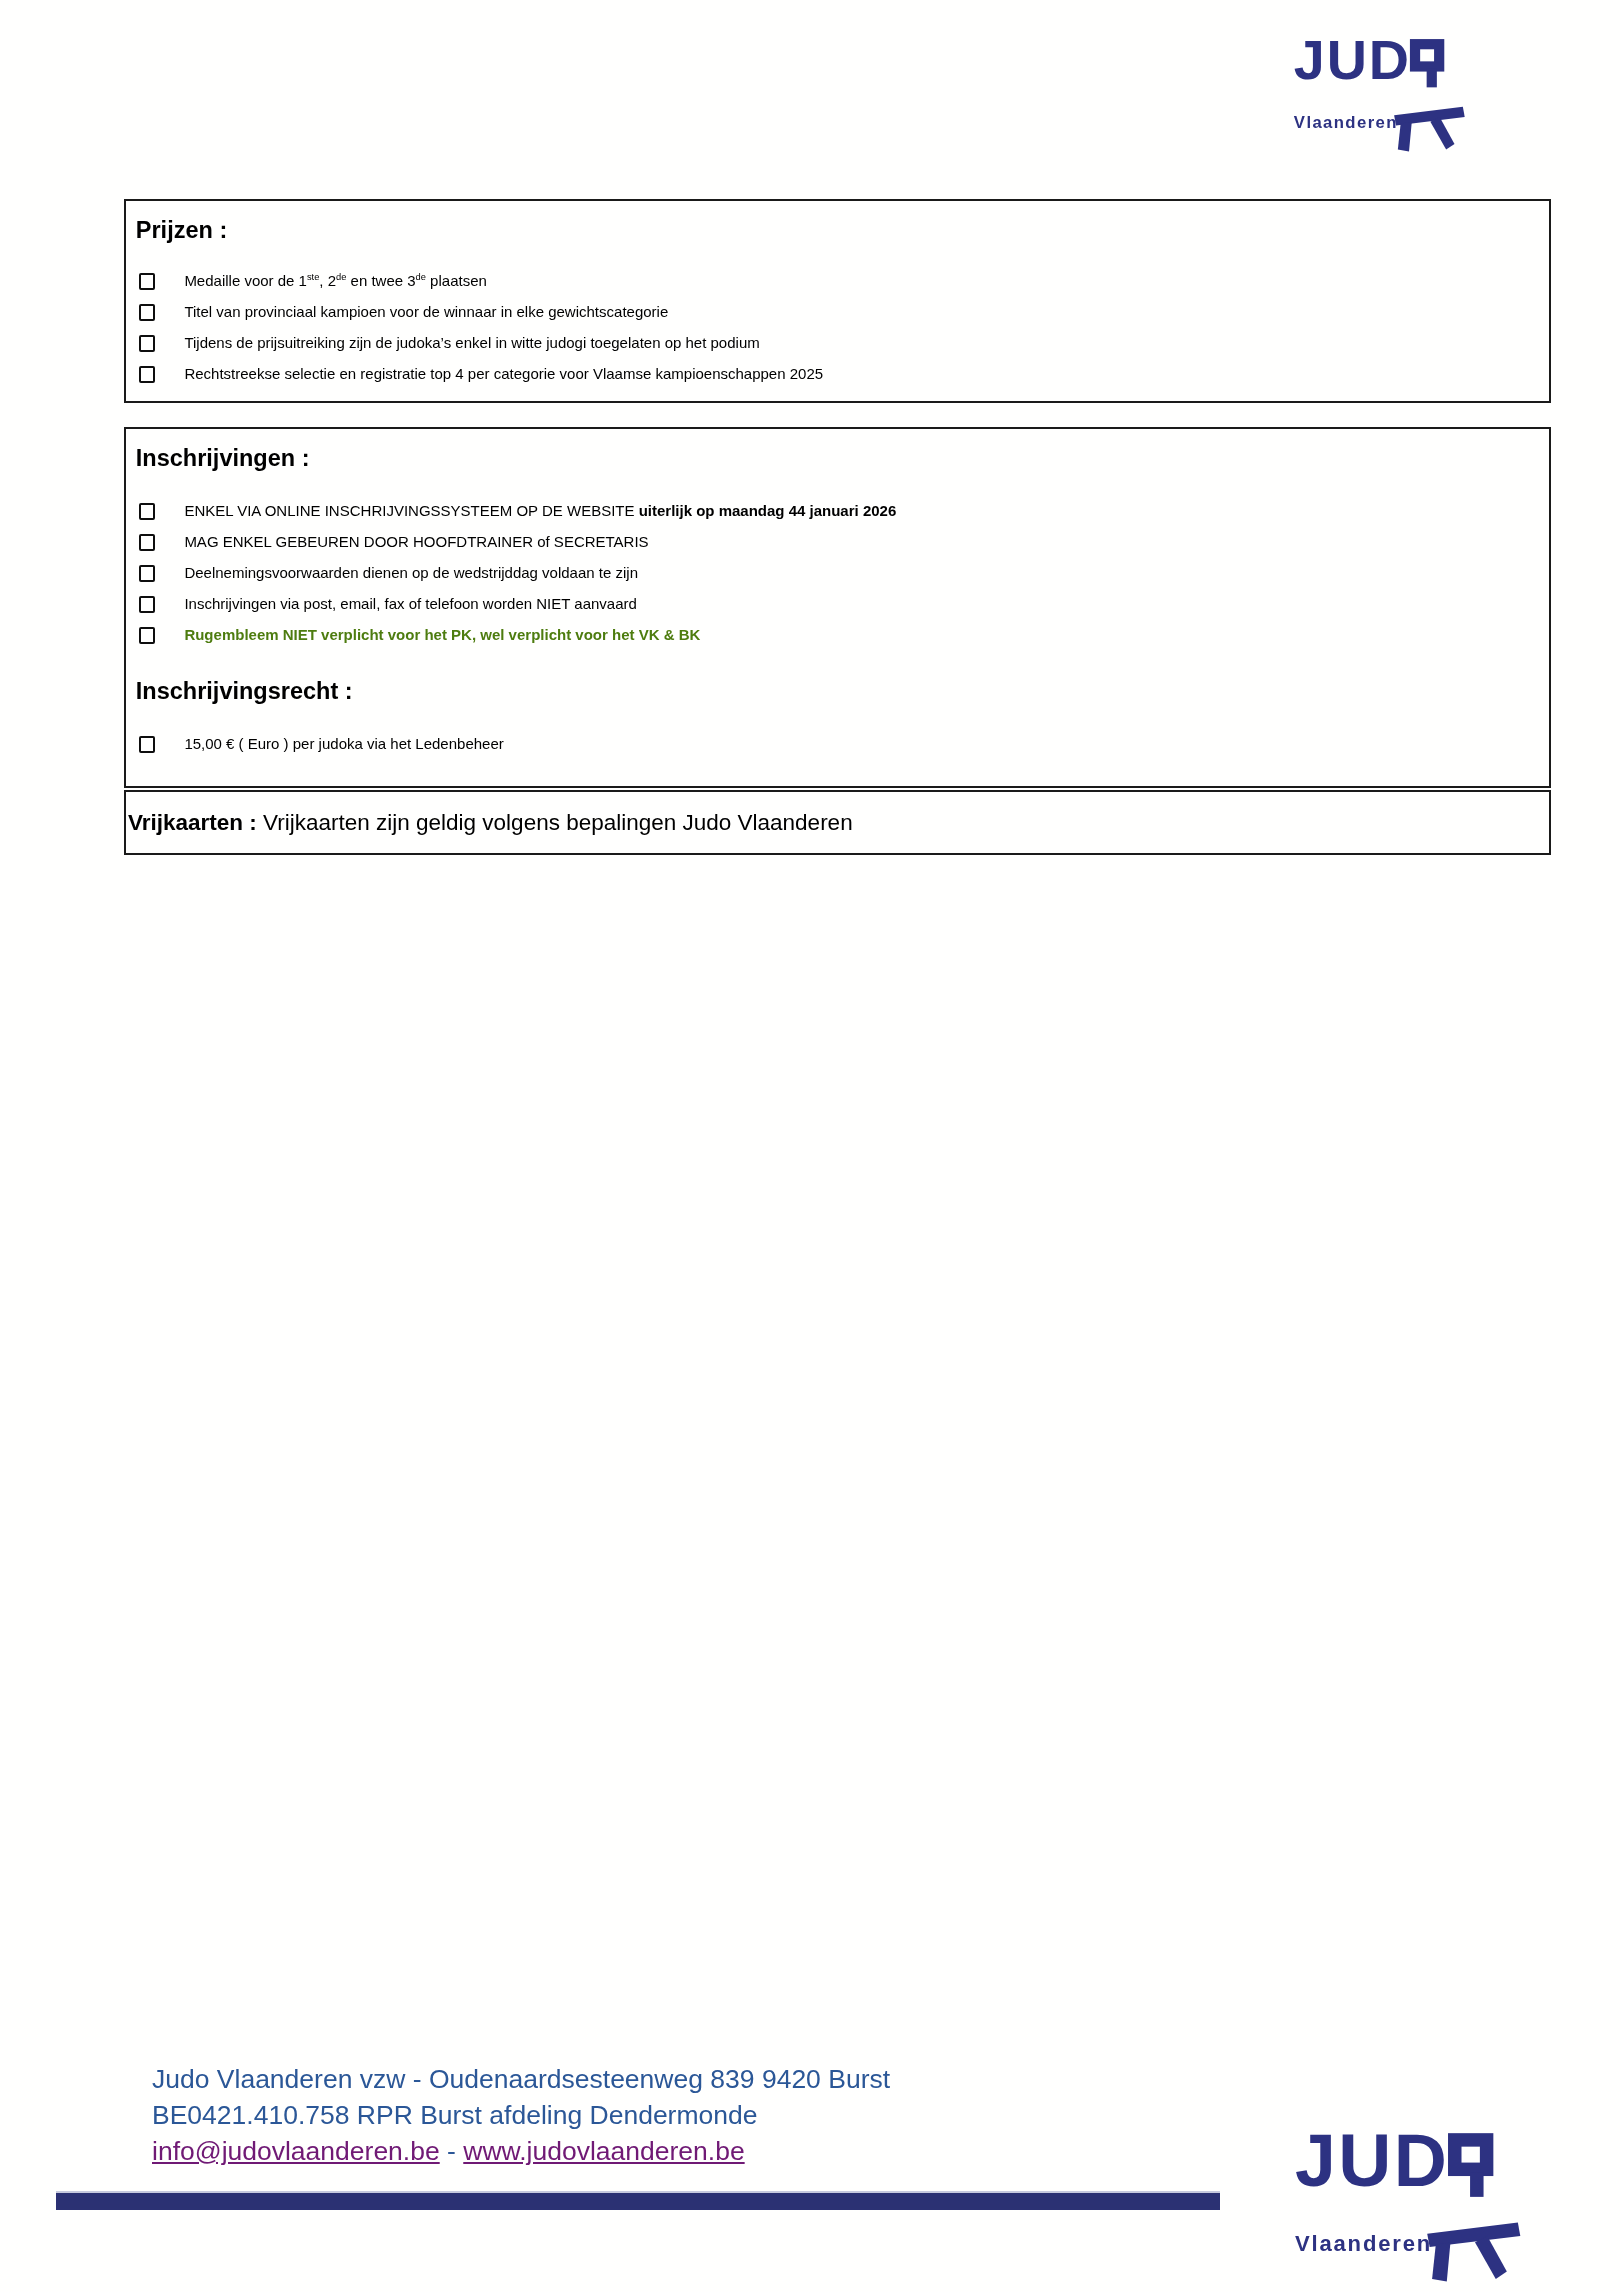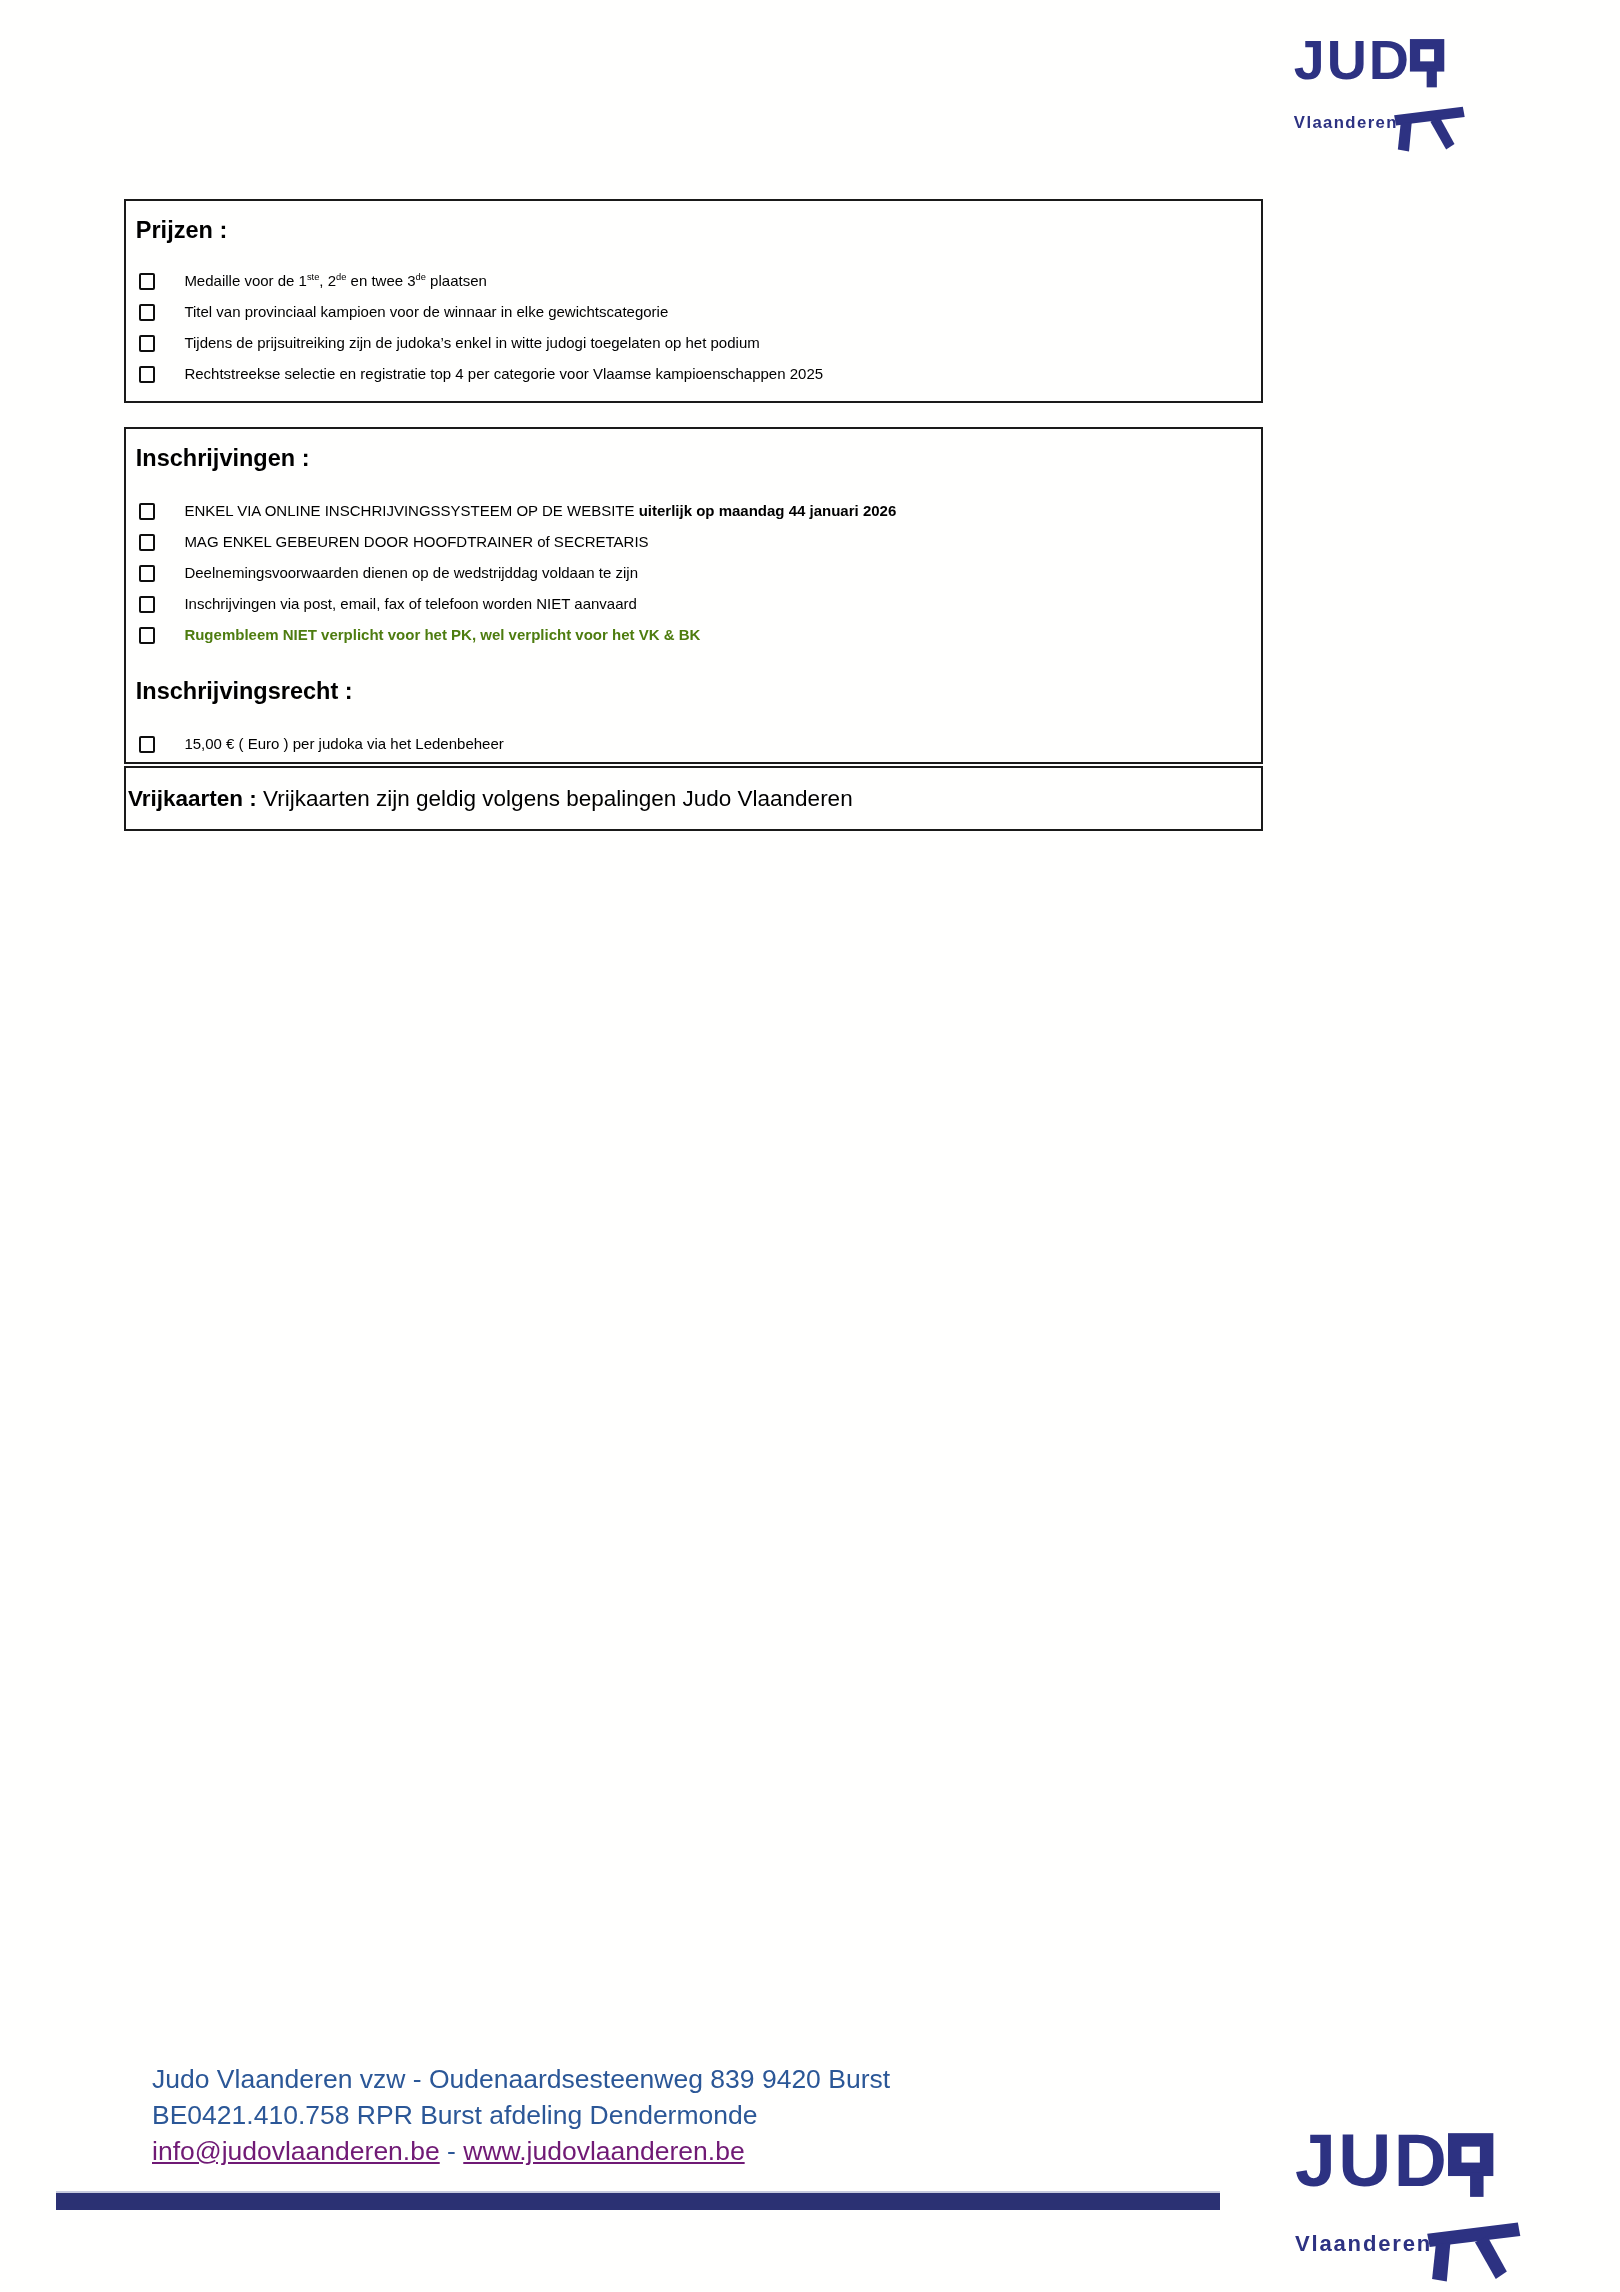--- a/index.html
+++ b/index.html
@@ -2,34 +2,34 @@
 <html><head>
 <meta charset="utf-8">
 <style>
   html,body{margin:0;padding:0;}
   body{
     width:1620px;height:2293px;position:relative;overflow:hidden;
     background:#fffffe;
     font-family:"Liberation Sans", sans-serif;
     color:#000;
   }
-  .content{position:absolute;left:124px;top:199px;width:1139px;}
+  .content{position:absolute;left:124px;top:199px;width:1427px;}
   .box{border:2px solid #1a1a1a;background:transparent;box-sizing:border-box;}
   .box-title{font-size:23.5px;font-weight:700;line-height:25.5px;margin:16.7px 0 0 9.8px;}
   .box-subtitle{font-size:23.5px;font-weight:700;line-height:25.5px;margin:29px 0 0 9.8px;}
   .bullet-list{margin-top:23.5px;}
   .bullet-list.first{margin-top:21.6px;}
   .bullet-row{display:flex;align-items:flex-start;font-size:15px;line-height:31px;}
   .chk{flex:0 0 auto;width:12.7px;height:13.7px;border:2px solid #0e0e0e;border-radius:2px;margin:7.8px 0 0 12.7px;}
   .bullet-text{margin-left:29px;white-space:nowrap;}
   .b{font-weight:700;}
   .red{color:#4d7c0f;}
   sup{font-size:62%;line-height:0;}
   .box-prijzen{padding-bottom:11.8px;}
-  .box-inschrijvingen{margin-top:24.5px;padding-bottom:3px;}
+  .box-inschrijvingen{margin-top:24.5px;padding-bottom:27px;}
   .box-vrijkaarten{margin-top:2px;padding:18.6px 0 17.6px 0;}
   .vrij-line{font-size:22.5px;line-height:25.5px;margin-left:2px;white-space:nowrap;}
   .footer-text{position:absolute;left:152px;top:2061px;font-size:26.5px;line-height:36px;color:#2b5797;}
   .footer-text a{color:#701a75;text-decoration:underline;cursor:pointer;}
   .footer-bar{position:absolute;left:56px;top:2191px;width:1164px;height:16.7px;background:#2b3173;border-top:2px solid #c6cade;}
   .logo{position:absolute;}
   .logo-top{left:1290px;top:26.5px;width:186px;height:130px;}
   .logo-bottom{left:1290px;top:2117px;width:245px;height:172px;}
 </style>
 </head>

